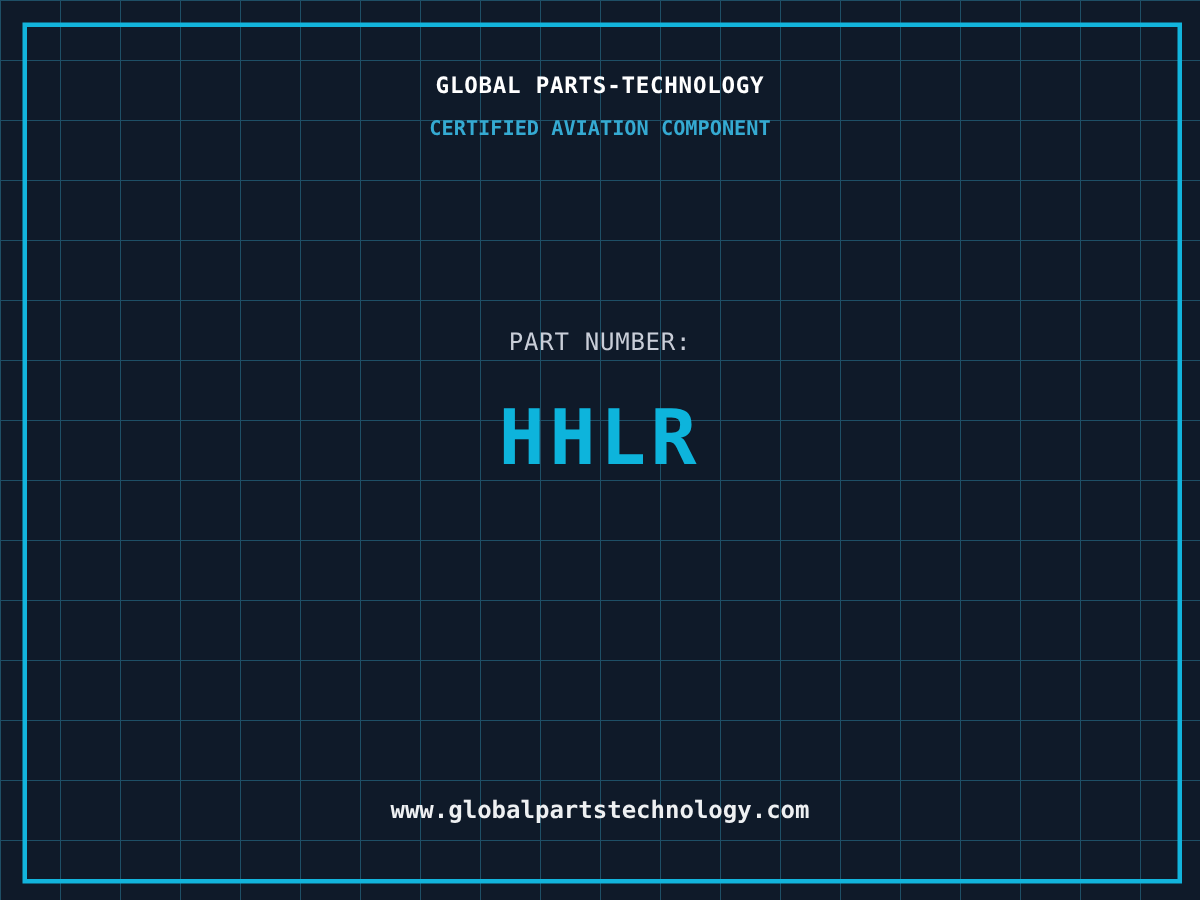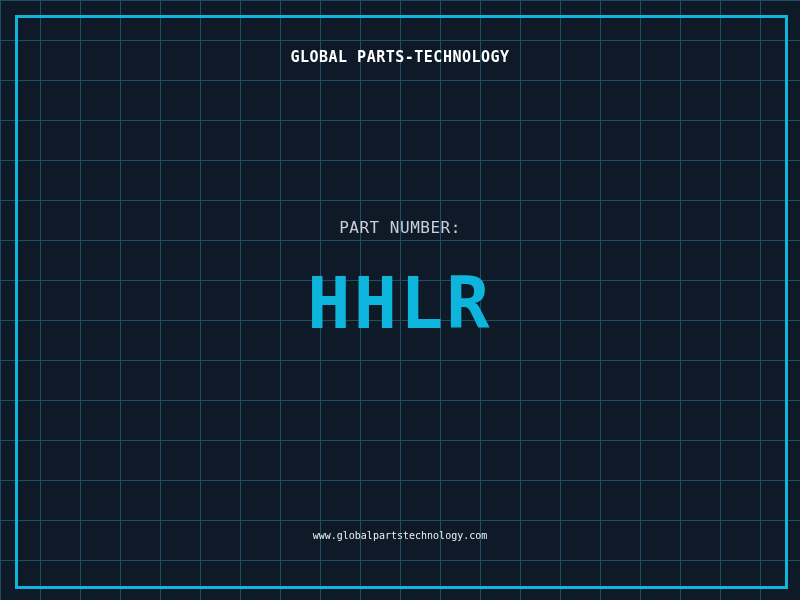--- a/index.html
+++ b/index.html
@@ -52,42 +52,43 @@
   .part-label {
     top: 218px;
     font-size: 16px;
     font-weight: normal;
     letter-spacing: 0.5px;
     color: #c9ced8;
     text-align: center;
   }
   .part-number {
     top: 267px;
-    font-size: 72px;
+    font-size: 51px;
     font-weight: bold;
     line-height: 1;
     letter-spacing: 3px;
     color: #0db4dc;
   }
   .website {
     top: 530px;
-    font-size: 10px;
-    font-weight: normal;
+    font-size: 16px;
+    font-weight: bold;
     color: #eef0f2;
   }
 </style>
 </head>
 <body>
 
 <div class="screen">
 
   <div class="frame"></div>
 
   <div class="text-line brand-title">GLOBAL PARTS-TECHNOLOGY</div>
 
+  <div class="text-line brand-subtitle">CERTIFIED AVIATION COMPONENT</div>
 
   <div class="text-line part-label">PART NUMBER:</div>
 
   <div class="text-line part-number">HHLR</div>
 
   <div class="text-line website">www.globalpartstechnology.com</div>
 
 </div>
 
 </body></html>

